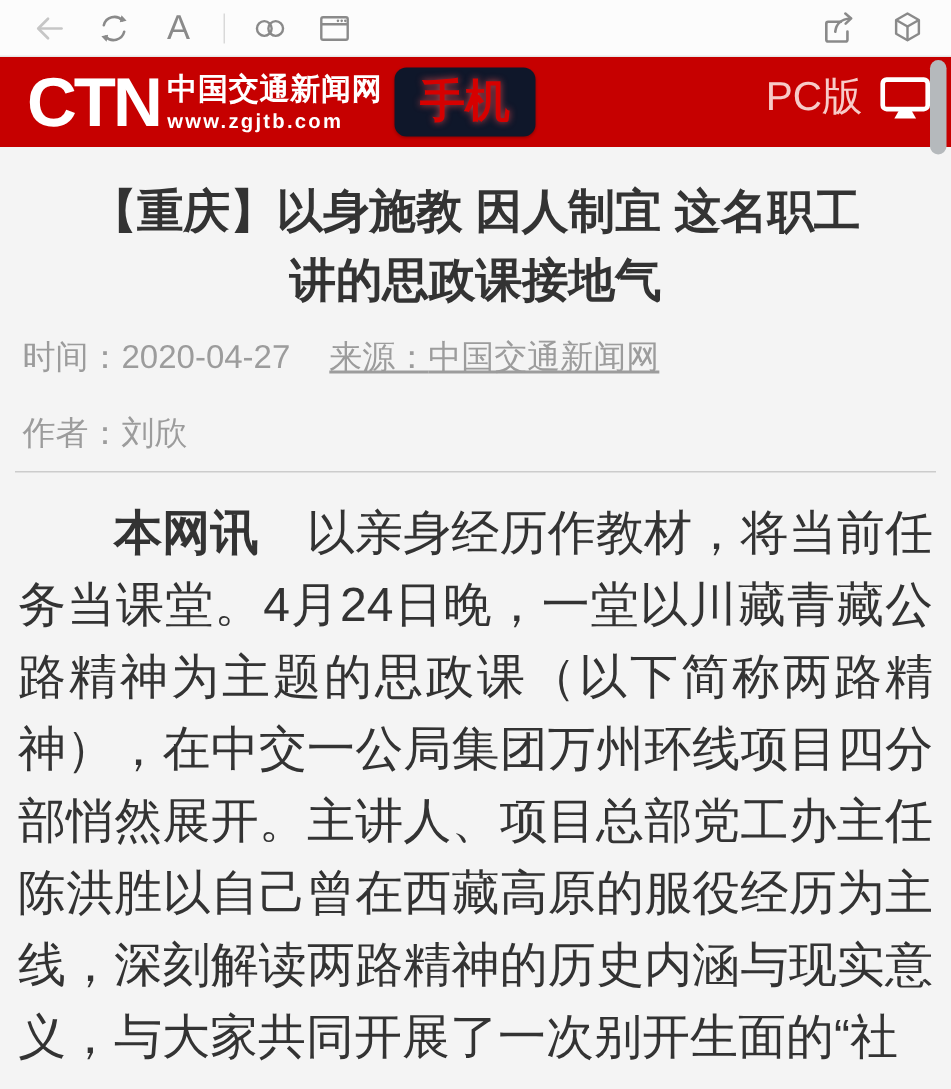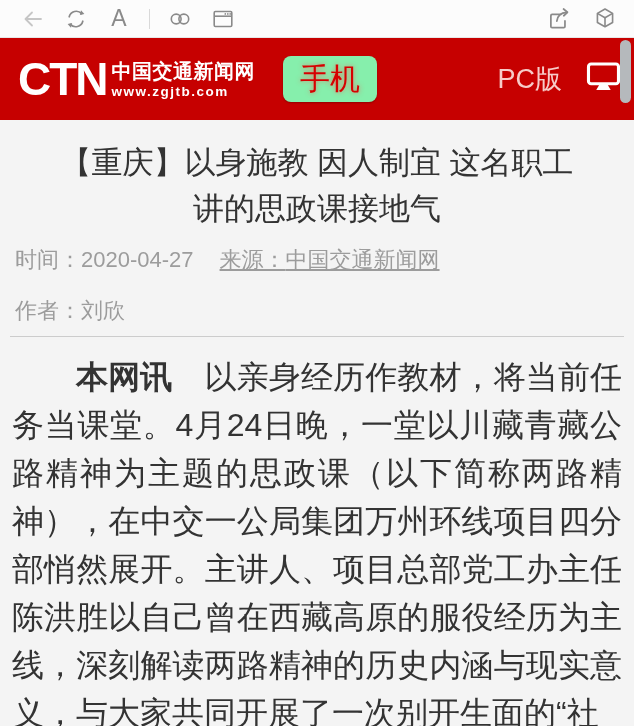--- a/index.html
+++ b/index.html
@@ -15,43 +15,43 @@
     display:flex; align-items:center; padding:0 16px 0 20px;
   }
   .tb-left { display:flex; align-items:center; gap:17px; }
   .tb-right { display:flex; align-items:center; gap:20px; margin-left:auto; }
   .tb-icon { width:26px; height:26px; display:flex; align-items:center; justify-content:center; }
   .tb-icon svg { display:block; }
   .font-size-label { font-size:23px; color:#8a8a8a; line-height:1; }
   .tb-divider { width:1px; height:20px; background:#d9d9d9; }
   
   .site-header {
-    height:82px; background:#c60000;
+    height:60px; background:#c60000;
     display:flex; align-items:center; padding:0 8px 0 18px;
   }
   .logo { display:flex; align-items:center; cursor:pointer; }
   .logo-ctn {
     color:#fff; font-size:46px; font-weight:bold; letter-spacing:-2px; line-height:1;
   }
   .logo-col { margin-left:5px; color:#fff; display:flex; flex-direction:column; }
   .site-name { font-size:20px; font-weight:bold; letter-spacing:.5px; line-height:1.1; }
   .site-url  { font-size:13.5px; font-weight:bold; letter-spacing:1.5px; margin-top:2px; }
   .mobile-badge {
-    margin-left:28px; background:#86efac; color:#d60000;
-    font-size:30px; font-weight:normal; line-height:1;
+    margin-left:8px; background:#0f172a; color:#d60000;
+    font-size:30px; font-weight:bold; line-height:1;
     padding:8px 17px; border-radius:8px;
     text-shadow:0 0 5px rgba(255,80,80,.75);
     box-shadow:0 1px 2px rgba(0,0,0,.25);
   }
-  .pc-area { margin-left:auto; display:flex; align-items:center; gap:24px; padding-right:4px; cursor:pointer; }
+  .pc-area { margin-left:auto; display:flex; gap:11px; padding-right:4px; cursor:pointer; }
   .pc-label { color:#f7cbc8; font-size:27px; line-height:1; }
   
   .article-title {
     margin:20px 46px 0; text-align:center;
-    font-size:31px; font-weight:normal; color:#333; line-height:46px;
+    font-size:31px; font-weight:bold; color:#333; line-height:46px;
   }
   .meta { margin:16px 15px 0; color:#9c9c9c; font-size:22px; }
   .meta-row1 { display:flex; align-items:baseline; line-height:24px; }
   .meta-source { margin-left:26px;text-decoration:underline; }
   .meta-row2 { margin-top:27px; line-height:24px; }
   .divider { border:none; border-top:1px solid #cccccc; margin:13px 10px 0; height:0; }
   .body-text {
     margin:16px 12px 0; font-size:32px; line-height:48px; color:#333;
     text-indent:2em; text-align:justify;
   }

